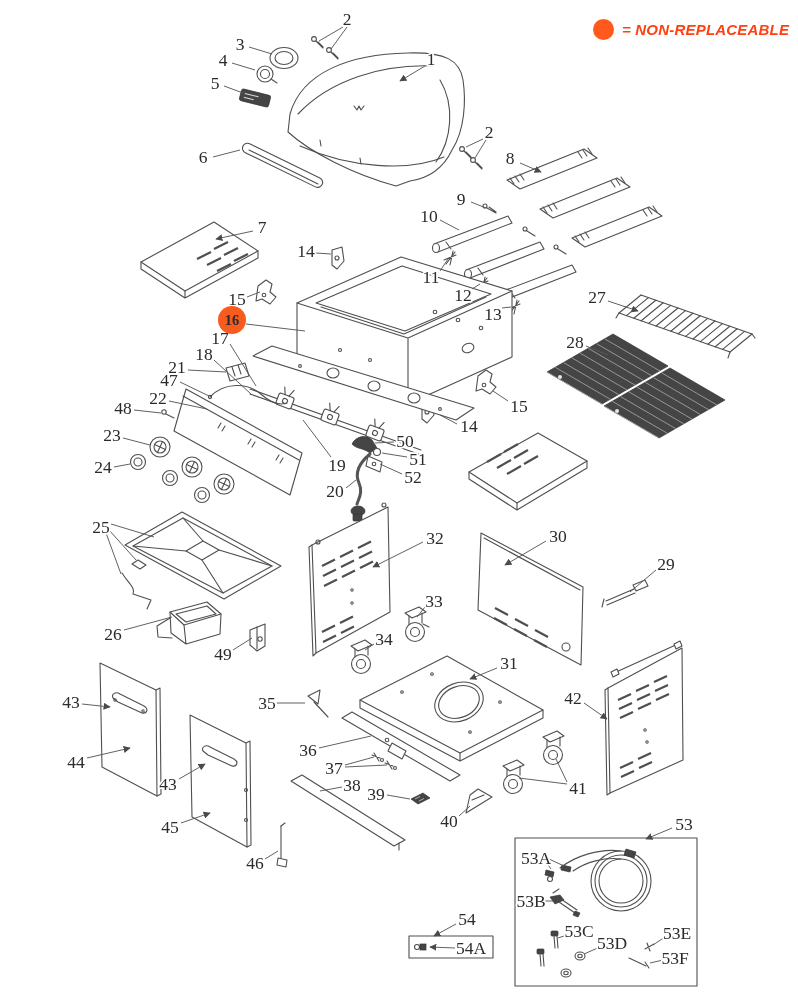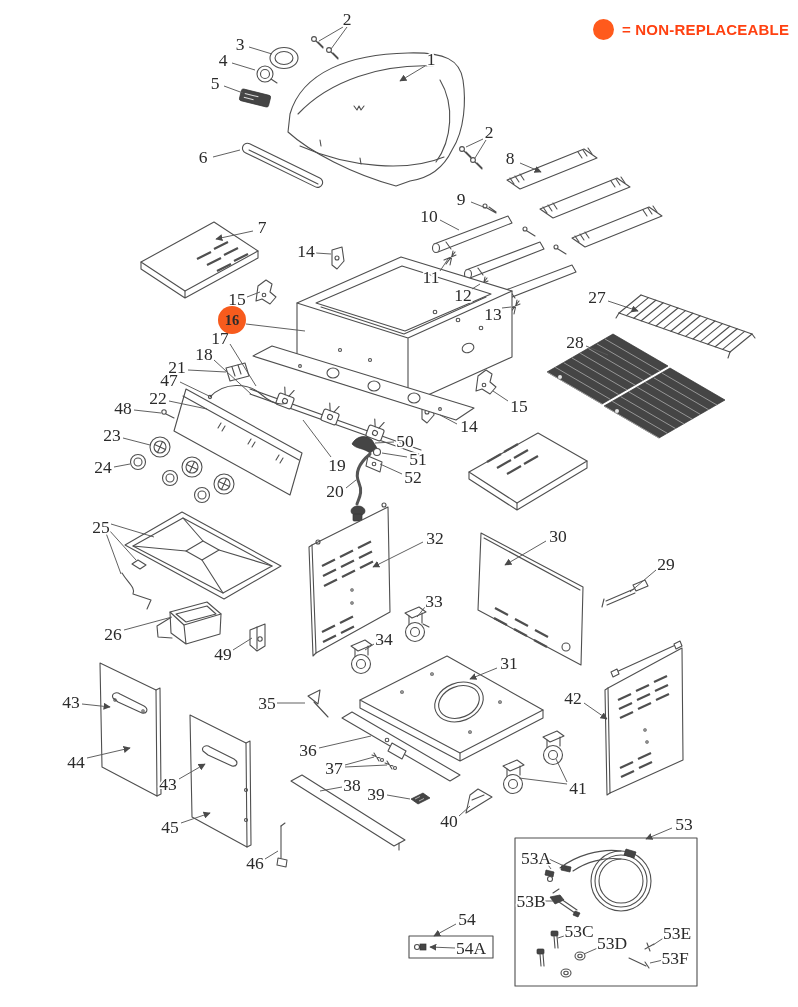--- a/index.html
+++ b/index.html
@@ -567,16 +567,16 @@
         <line x1="455" y1="948" x2="430" y2="947" class="leader" marker-end="url(#arrow)"></line>
         <text x="471" y="954" class="callout">54A</text>
         <line x1="246" y1="324" x2="305" y2="331" class="leader"></line>
         <circle cx="232" cy="320" r="14" fill="#f75b1d"></circle>
         <text x="232" y="325" class="callout hltext" fill="#ffffff">16</text>
       </g>
 </svg>
 
 <div class="legend">
   <span class="legend-dot" style="background: rgb(255, 90, 28);"></span>
-  <span class="legend-text" style="color: rgb(255, 65, 17);">= NON-REPLACEABLE</span>
+  <span class="legend-text" style="color: rgb(255, 65, 17); font-style: italic;">= NON-REPLACEABLE</span>
 </div>
 
 </div>
 
 </body></html>

